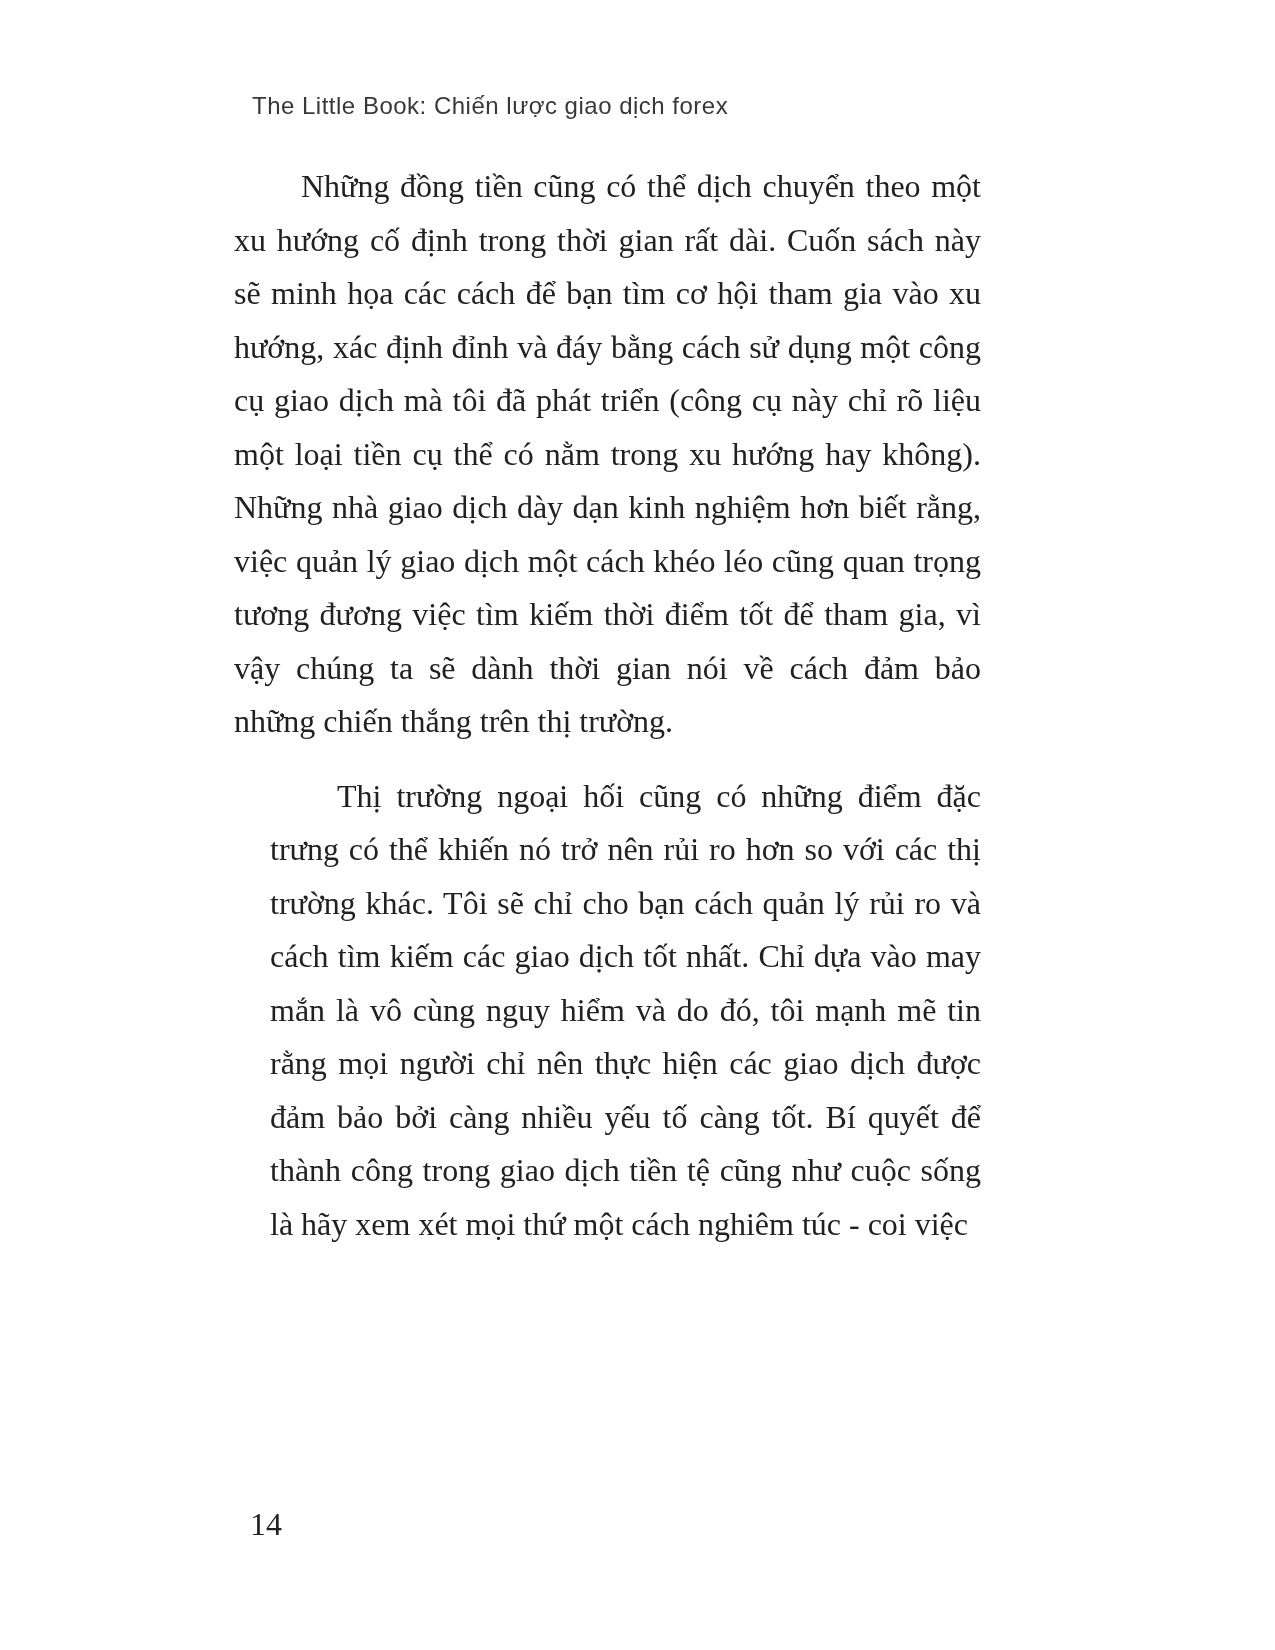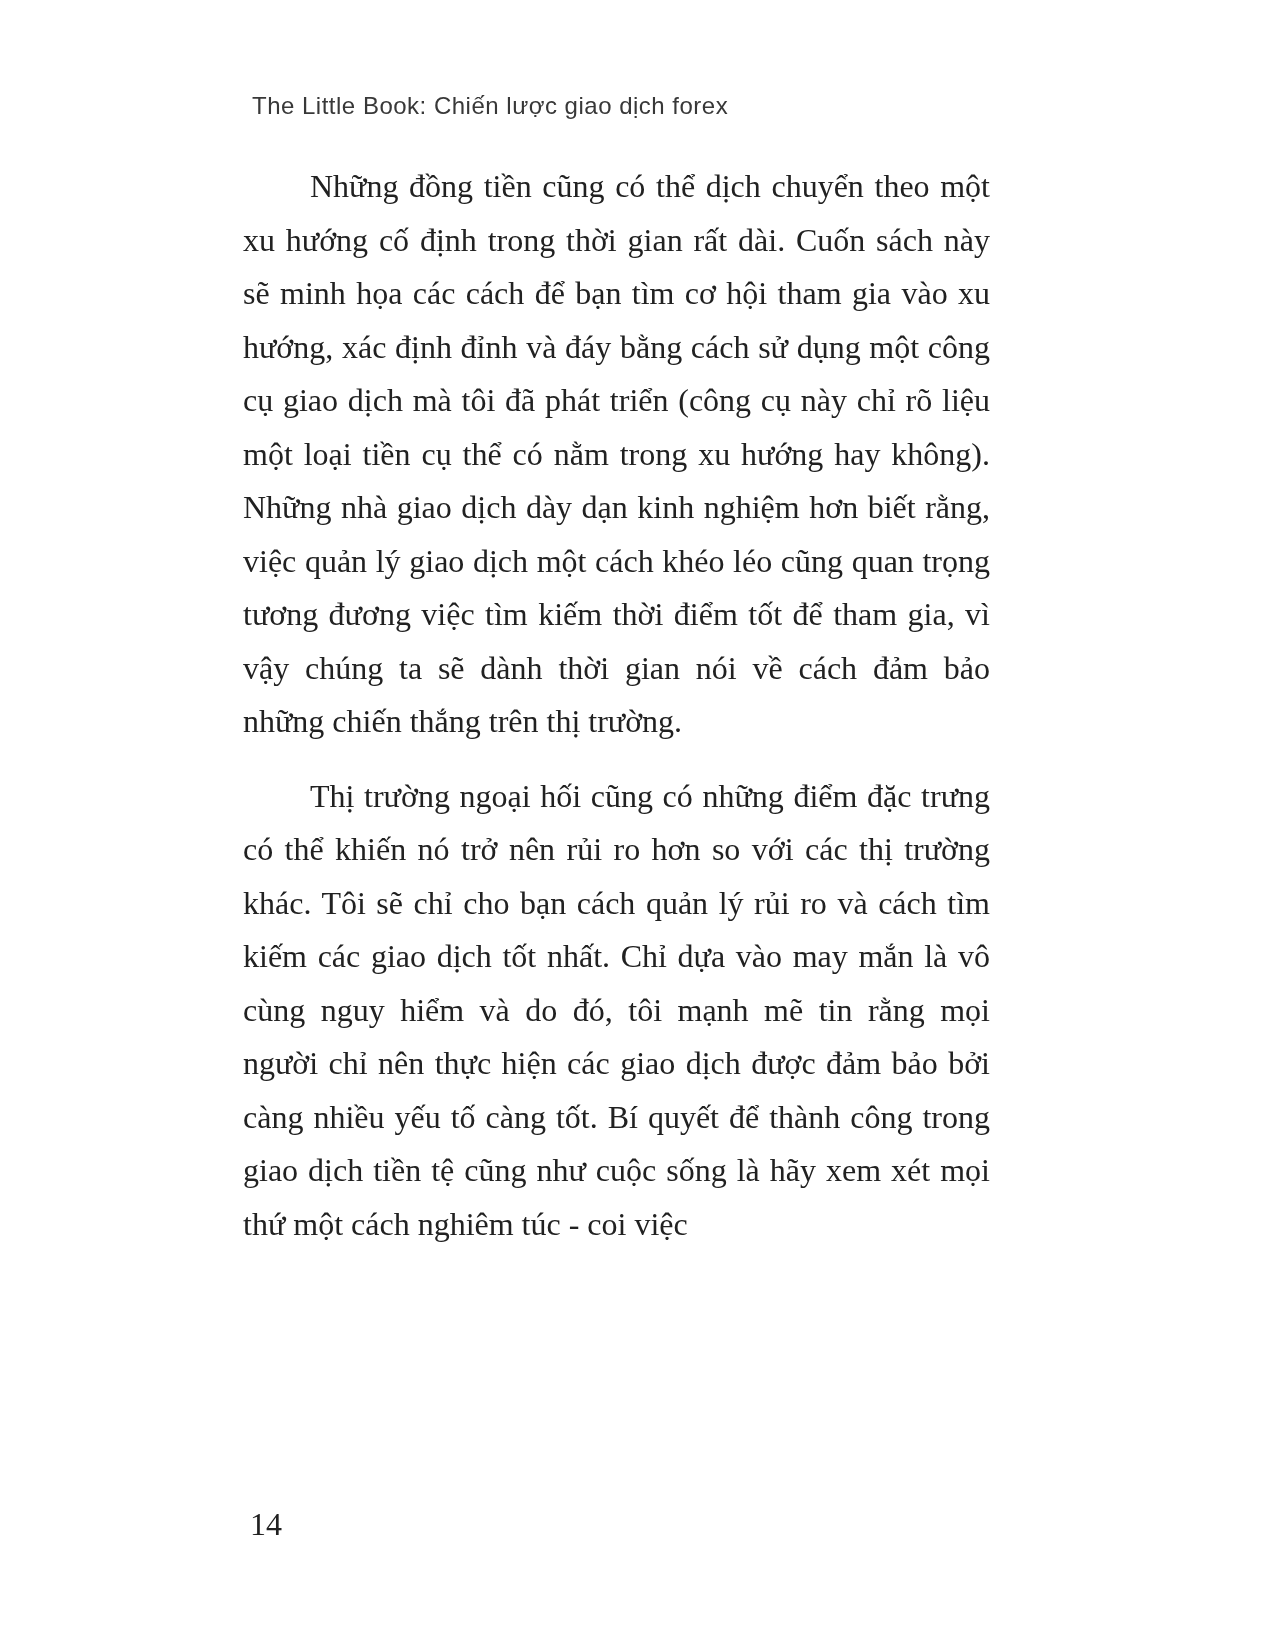--- a/index.html
+++ b/index.html
@@ -20,36 +20,37 @@
     top: 92px;
     font-family: "Liberation Sans", sans-serif;
     font-size: 24px;
     font-weight: 400;
     letter-spacing: 0.5px;
     color: #383838;
     white-space: nowrap;
   }
   .body-text {
     position: absolute;
-    left: 243px;
+    left: 234px;
     top: 160px;
     width: 747px;
   }
   .para {
     margin: 0;
     font-family: "Liberation Serif", serif;
     font-size: 32px;
     line-height: 53.5px;
     color: #212121;
     text-align: justify;
     text-indent: 67px;
     hyphens: none;
   }
   .para + .para {
     margin-top: 21px;
+    margin-left: 36px;
   }
   .page-number {
     position: absolute;
     left: 250px;
     top: 1506px;
     font-family: "Liberation Serif", serif;
     font-size: 32px;
     color: #212121;
   }
 </style>

